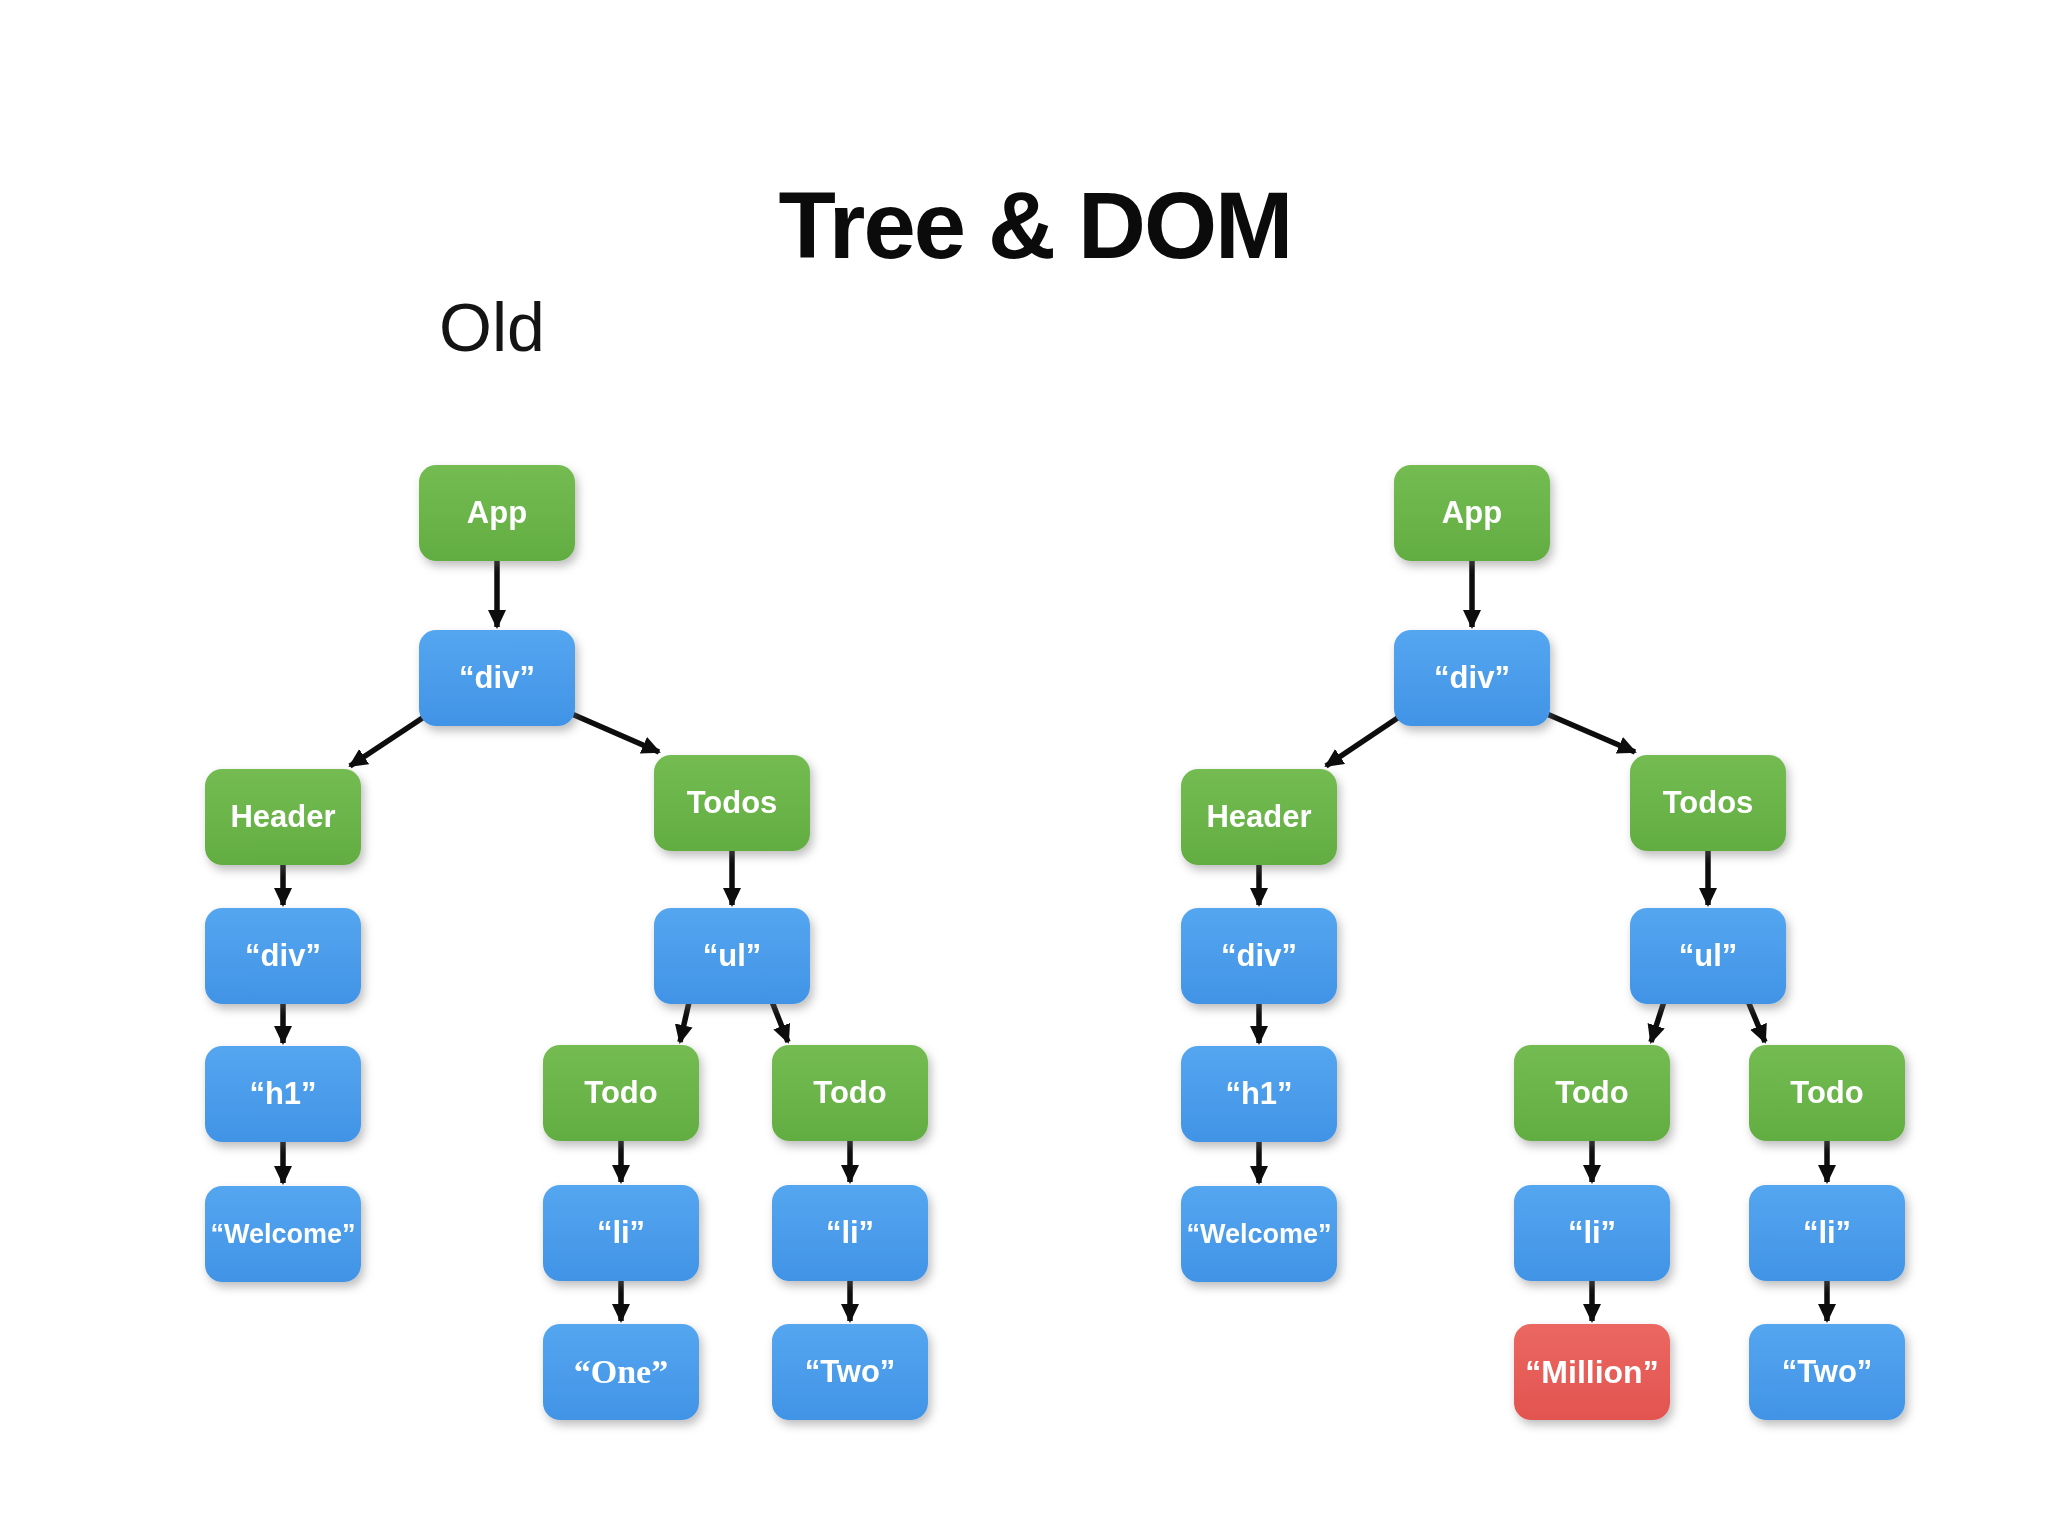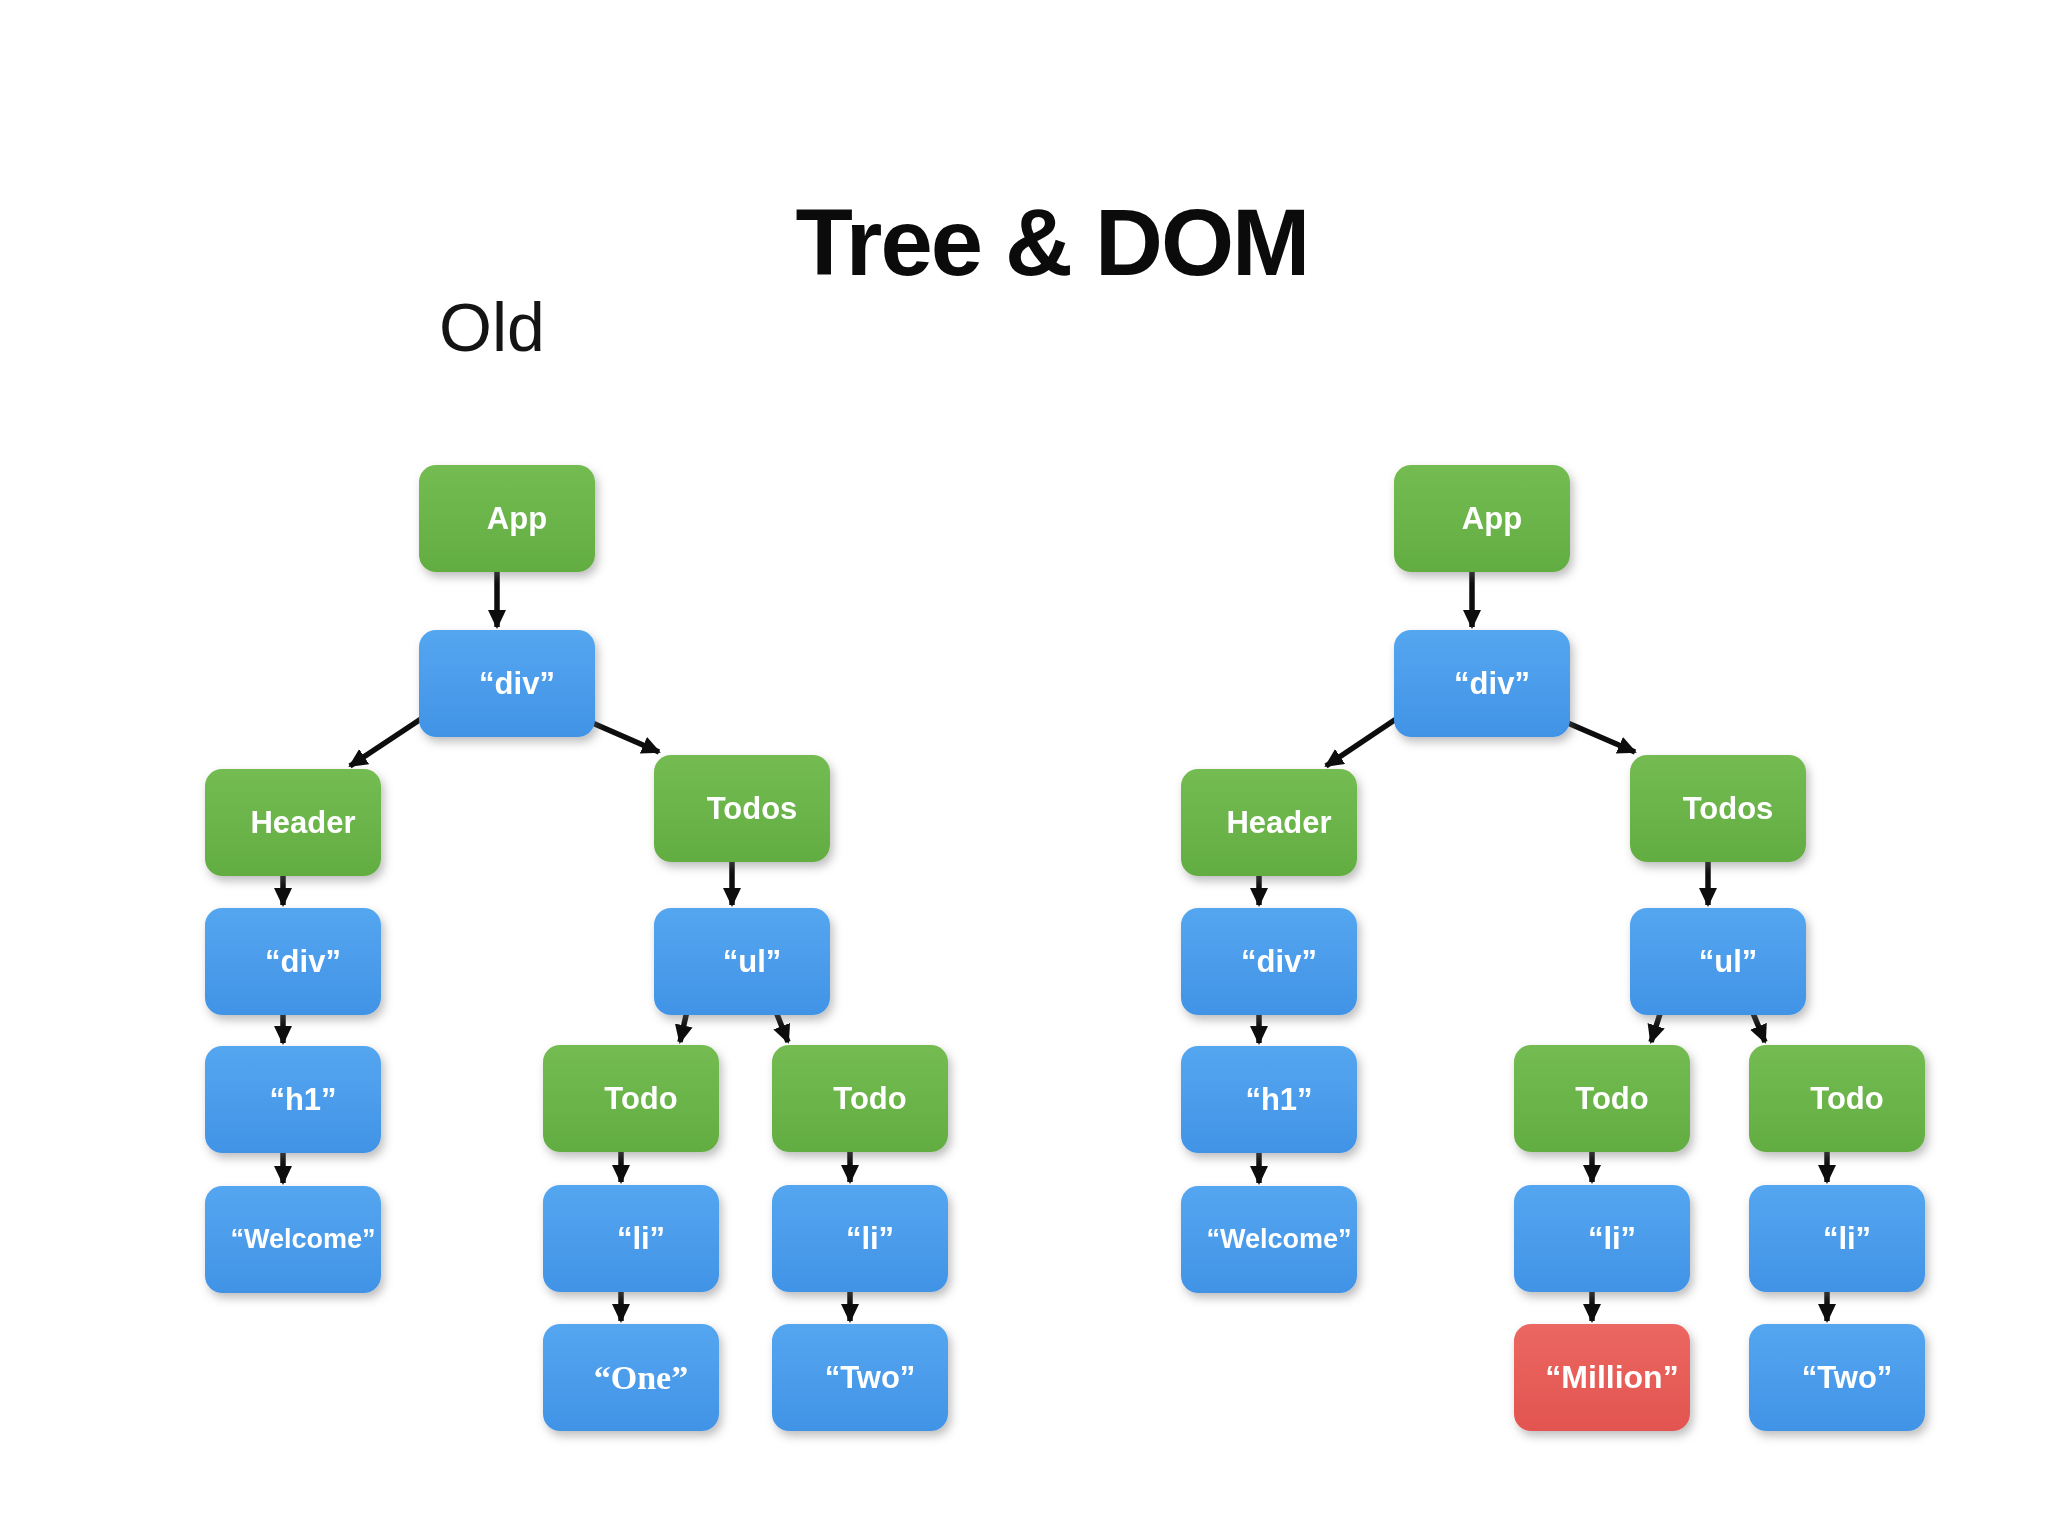--- a/index.html
+++ b/index.html
@@ -7,21 +7,21 @@
     position:relative;
     width:2048px;height:1536px;
     background:#ffffff;
     overflow:hidden;
     font-family:"Liberation Sans", sans-serif;
   }
   .page-title{
     position:absolute;
     top:172px;left:1035px;
     transform:translateX(-50%);
-    margin:17px;
+    margin:0;
     font-size:94px;
     font-weight:700;
     letter-spacing:-2px;
     color:#0b0b0b;
     white-space:nowrap;
   }
   .tree-label{
     position:absolute;
     transform:translateX(-50%);
     font-size:68px;
@@ -35,29 +35,28 @@
   #edges{
     position:absolute;top:0;left:0;
     width:2048px;height:1536px;
     z-index:1;
     pointer-events:none;
   }
   #edges line{stroke:#0d0d0d;stroke-width:5.5;}
   #edges .head{fill:#0d0d0d;}
   .node{
     position:absolute;
-    width:156px;height:107px;
+    width:156px;height:96px;
     border-radius:17px;
     display:flex;align-items:center;justify-content:center;
     color:#ffffff;
     font-weight:700;
     white-space:nowrap;
     z-index:2;
     box-shadow:3px 5px 10px rgba(110,110,110,0.45);
-    padding-left:20px;
   }
   .node.green{background:linear-gradient(180deg,#74bc52,#62ad42);}
   .node.blue{background:linear-gradient(180deg,#55a6f0,#4193e6);border-radius:17px;}
   .node.red{background:linear-gradient(180deg,#ec6761,#e25450);}
 </style>
 </head>
 <body>
 
 <div id="canvas">
   <h1 class="page-title">Tree &amp; DOM</h1>

